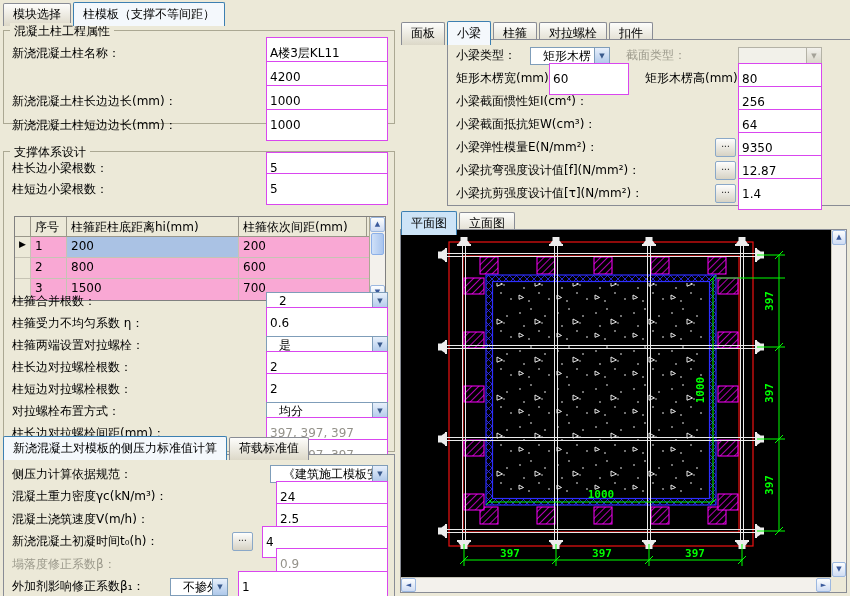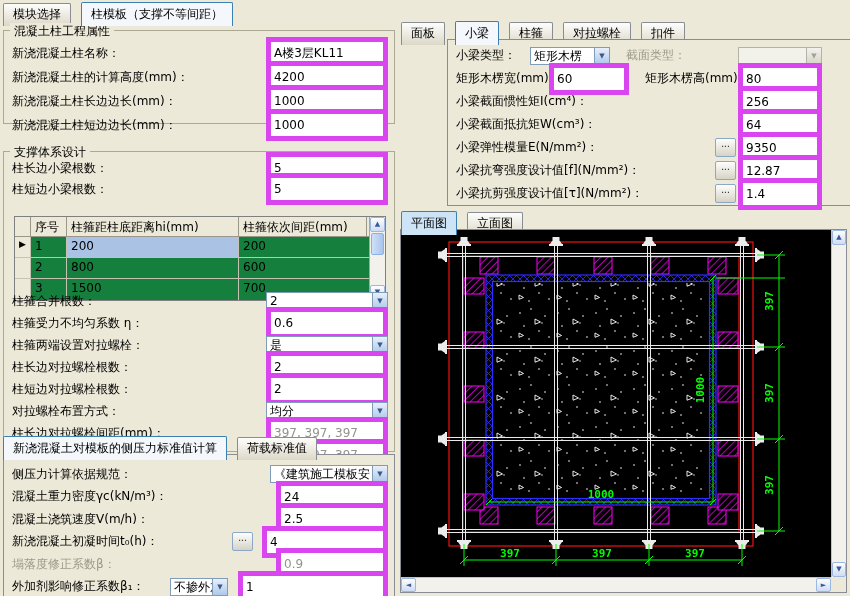--- a/index.html
+++ b/index.html
@@ -1,52 +1,52 @@
 <!DOCTYPE html>
 <html><head>
 <meta charset="utf-8">
 <style>
   * { margin:0; padding:0; box-sizing:border-box; }
   html,body { width:850px; height:596px; }
   body { font-family:"DejaVu Sans","Liberation Sans",sans-serif; font-size:12px; color:#000; background:#ece9d8; overflow:hidden; }
   .window { position:relative; width:850px; height:596px; background:#ece9d8; overflow:hidden; }
 
   
-  .tabstrip { display:flex; align-items:flex-end; gap:10px; }
+  .tabstrip { display:flex; align-items:flex-end; gap:2px; }
   .tab { padding:2px 9px 3px; background:linear-gradient(#fdfdfb,#dcd8c8); border:1px solid #898c95; border-bottom:none; border-radius:2px 2px 0 0; white-space:nowrap; cursor:default; }
   .tab.active { background:#f4f8fc; border:1px solid #3c7fb1; border-bottom:none; padding-top:3px; position:relative; z-index:2; }
   .top-tabs { position:absolute; left:3px; top:2px; }
   .lb-tabs  { position:absolute; left:3px; top:436px; z-index:3; }
   .rp-tabs  { position:absolute; left:401px; top:21px; }
   .view-tabs{ position:absolute; left:401px; top:211px; }
   .view-tabs .tab.active { background:#cde4f7; }
 
   
   .gbox { position:absolute; border:1px solid #aba893; background:#ece9d8; }
   .gtitle { position:absolute; top:-8px; left:6px; background:#ece9d8; padding:0 4px; }
   .panelbox { position:absolute; border:1px solid #898c95; background:#ece9d8; }
 
   
   .frow { display:flex; align-items:center; height:22px; padding:0 6px 0 8px; }
   .lbl { white-space:nowrap; overflow:hidden; }
   .lbl.dis { color:#9c9a8c; }
   .sp { flex:1; }
-  .txt { border:5px solid #d946ef; background:#fff; height:32px; padding:0 3px; font:12px "DejaVu Sans",sans-serif; color:#000; }
+  .txt { border:1px solid #d946ef; background:#fff; height:32px; padding:0 3px; font:12px "DejaVu Sans",sans-serif; color:#000; }
   .txt.dis { color:#94928a; }
   .w122{width:122px;} .w112{width:112px;} .w126{width:126px;} .w84{width:84px;} .w80{width:80px;} .w150{width:150px;} .w58{width:58px;}
   .combo { display:flex; align-items:stretch; border:1px solid #7f9db9; background:#fff; height:18px; }
-  .combo-t { flex:1; padding:0 3px; line-height:16px; white-space:nowrap; overflow:hidden; }
+  .combo-t { flex:1; padding:0 12px; line-height:16px; white-space:nowrap; overflow:hidden; }
   .combo-b { width:15px; background:linear-gradient(#e8f0fb,#aec8ea); border-left:1px solid #7f9db9; color:#3a5a8c; font-size:7px; display:flex; align-items:center; justify-content:center; }
   .combo.dis { border-color:#b4b2a6; background:#f2f1ea; }
   .combo.dis .combo-t { color:#9c9a8c; }
   .combo.dis .combo-b { background:linear-gradient(#f2f1ec,#d8d5c8); color:#a4a298; border-left-color:#b4b2a6; }
   .more { width:21px; height:19px; margin-right:2px; border:1px solid #8aa8c8; border-radius:2px; background:linear-gradient(#fefefd,#d6d2c4); font-size:10px; line-height:8px; text-align:center; padding-bottom:7px; color:#222; }
 
   
-  .grid { position:absolute; left:10px; top:64px; width:372px; border:1px solid #808080; background:#15803d; display:flex; }
+  .grid { position:absolute; left:10px; top:64px; width:372px; border:1px solid #808080; background:#f9a8d4; display:flex; }
   .gbody { width:354px; }
   .grow { display:flex; height:21px; border-bottom:1px solid #c6c3b4; }
   .grow.head { height:20px; background:#ece9d8; border-bottom:1px solid #9a978a; }
   .gcell { border-right:1px solid #c6c3b4; padding:2px 4px 0; white-space:nowrap; overflow:hidden; }
   .head .gcell { border-right:1px solid #9a978a; }
   .c-sel { width:16px; background:#ece9d8; padding:2px 1px 0; font-size:9px; text-align:center; }
   .c-1 { width:36px; } .c-2 { width:172px; } .c-3 { width:128px; border-right:none; }
   .cell-sel { background:#aac2e4; }
   
   .vsb { width:16px; background:#f3f1ec; border-left:1px solid #aba893; display:flex; flex-direction:column; }
@@ -88,21 +88,20 @@
   </div>
 
   <div class="gbox g1">
     <span class="gtitle">混凝土柱工程属性</span>
     <div class="frow" style="margin-top:11px">
       <span class="lbl">新浇混凝土柱名称：</span>
         <span class="sp"></span>
       <input class="txt w122" value="A楼3层KL11" style="">
     </div>
     <div class="frow">
-      <span class="lbl">新浇混凝土柱的计算高度(mm)：</span>
         <span class="sp"></span>
       <input class="txt w122" value="4200" style="">
     </div>
     <div class="frow">
       <span class="lbl">新浇混凝土柱长边边长(mm)：</span>
         <span class="sp"></span>
       <input class="txt w122" value="1000" style="">
     </div>
     <div class="frow">
       <span class="lbl">新浇混凝土柱短边边长(mm)：</span>

